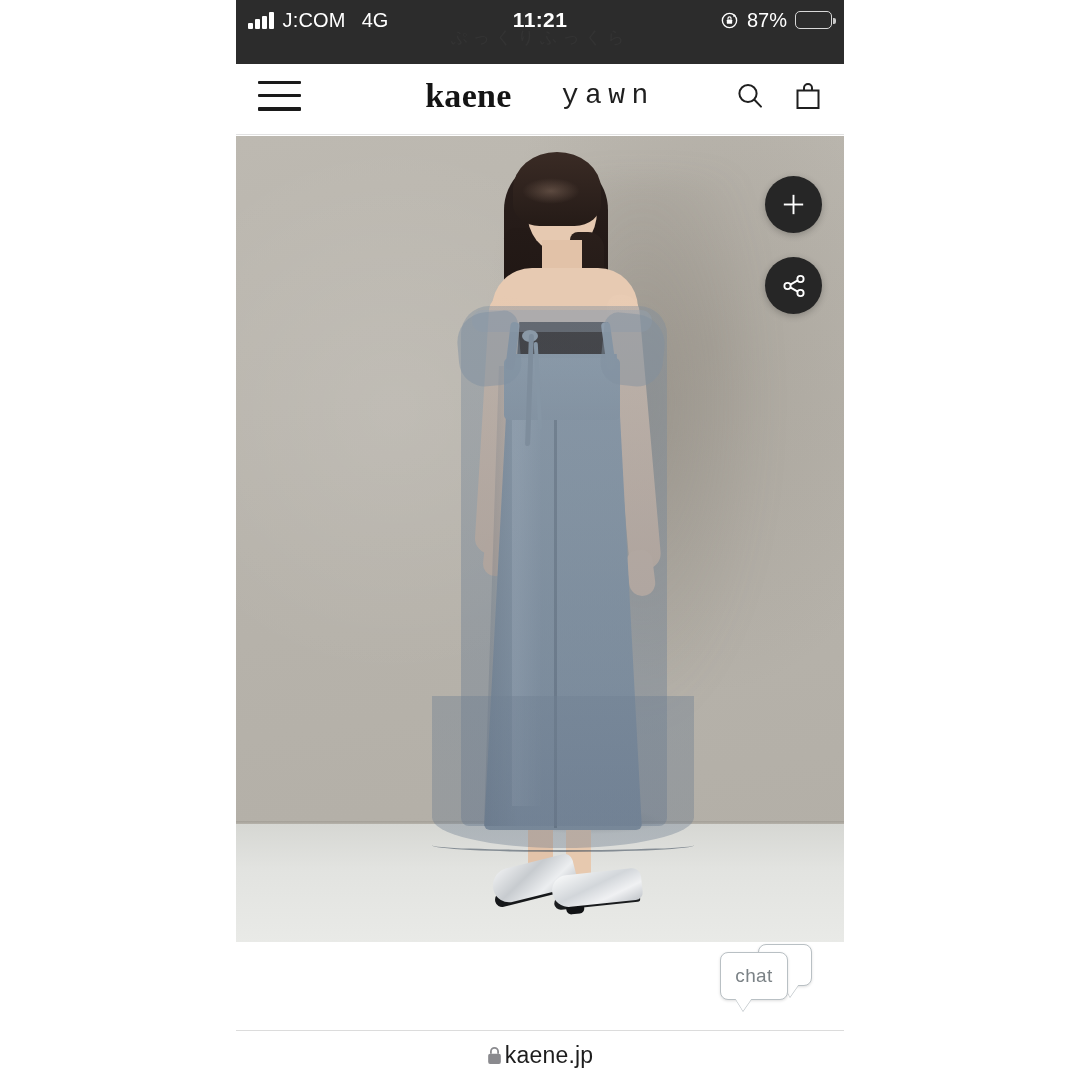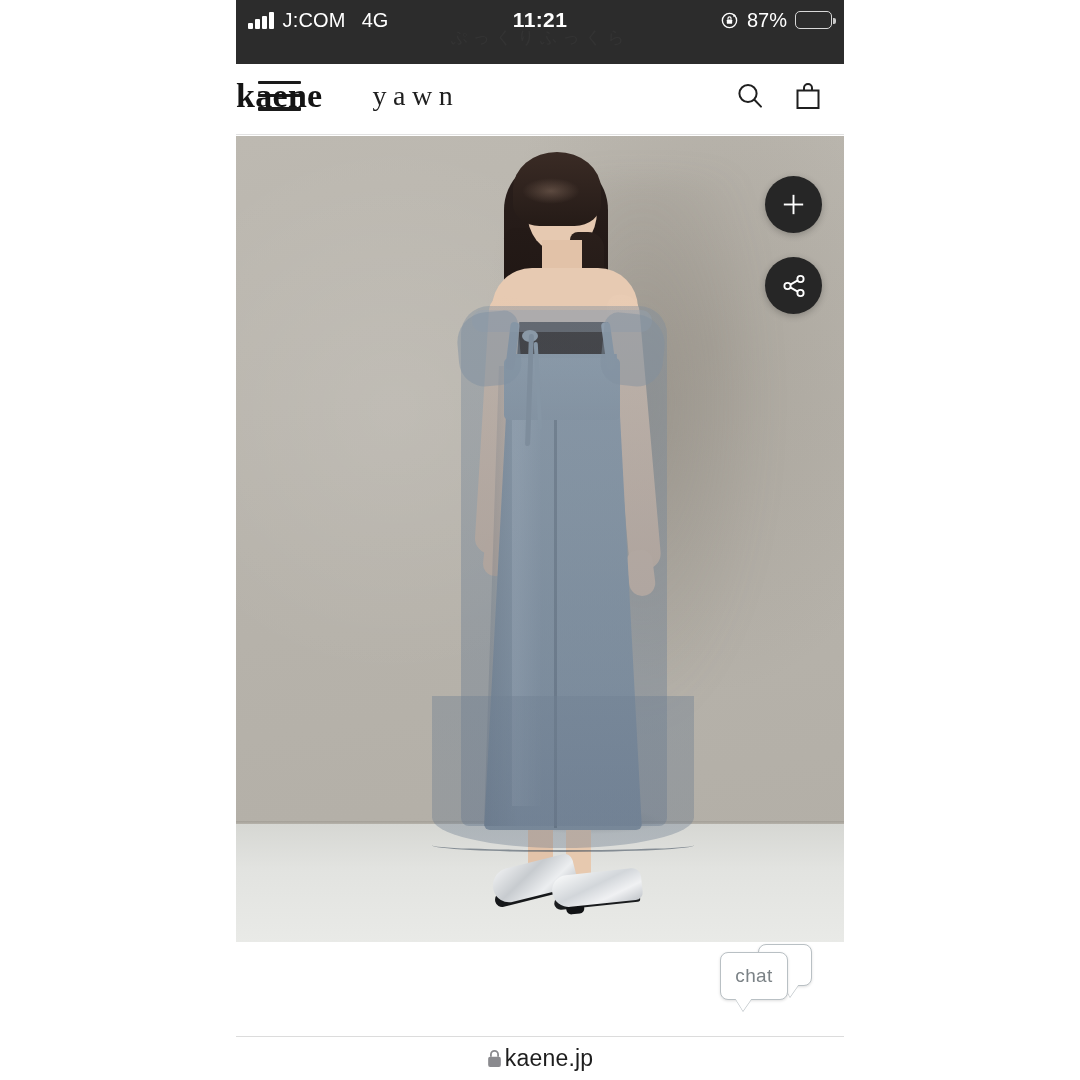--- a/index.html
+++ b/index.html
@@ -66,28 +66,28 @@
     background:#ffffff; z-index:30;
   }
   #hamburger {
     position:absolute; left:22px; top:50%; transform:translateY(-50%);
     width:43px; height:30px; display:flex; flex-direction:column;
     justify-content:space-between; cursor:pointer;
   }
   #hamburger span { display:block; height:3.2px; width:100%; background:#1a1a1a; border-radius:1px; }
   #logos {
     position:absolute; left:0; top:0; width:608px; height:100%;
-    display:flex; align-items:center; justify-content:flex-start; gap:50px;
+    display:flex; align-items:center; justify-content:center; gap:50px;
   }
   #logo-kaene {
     font-family:"Liberation Serif", serif; font-weight:bold;
     font-size:34px; color:#141414; letter-spacing:.3px;
   }
   #logo-yawn {
-    font-family:Liberation Serif, serif; font-weight:300;
+    font-family:Liberation Mono, monospace; font-weight:300;
     font-size:28px; color:#1f1f1f; letter-spacing:6.5px;
   }
   #hdr-icons {
     position:absolute; right:20px; top:50%; transform:translateY(-50%);
     display:flex; align-items:center; gap:26px;
   }
   .hdr-ico { width:32px; height:32px; display:block; cursor:pointer; }
   #hdr-rule {
     position:absolute; left:0; bottom:0; width:608px; height:1.4px;
     background:#e2e2e2;
@@ -340,21 +340,21 @@
   #bub-front::after {
     content:""; position:absolute; left:14px; bottom:-12px;
     width:0; height:0; border-left:8px solid transparent;
     border-right:9px solid transparent; border-top:13px solid #ffffff;
     filter:drop-shadow(0 1.4px 0 #b9c0c4);
   }
   #chat-label { font-size:19px; color:#7b8286; letter-spacing:.4px; }
 
   
   #browserbar {
-    position:absolute; left:0; bottom:0; width:608px; height:44px;
+    position:absolute; left:0; bottom:0; width:608px; height:50px;
     background:#ffffff; border-top:1.4px solid #dcdcdc;
     display:flex; align-items:center; justify-content:center; gap:3px;
   }
   #lock { width:15px; height:19px; display:block; }
   #urltext { font-size:23px; color:#1d1d1d; letter-spacing:.2px; }
 </style>
 </head>
 <body>
 
 <div id="canvas">

